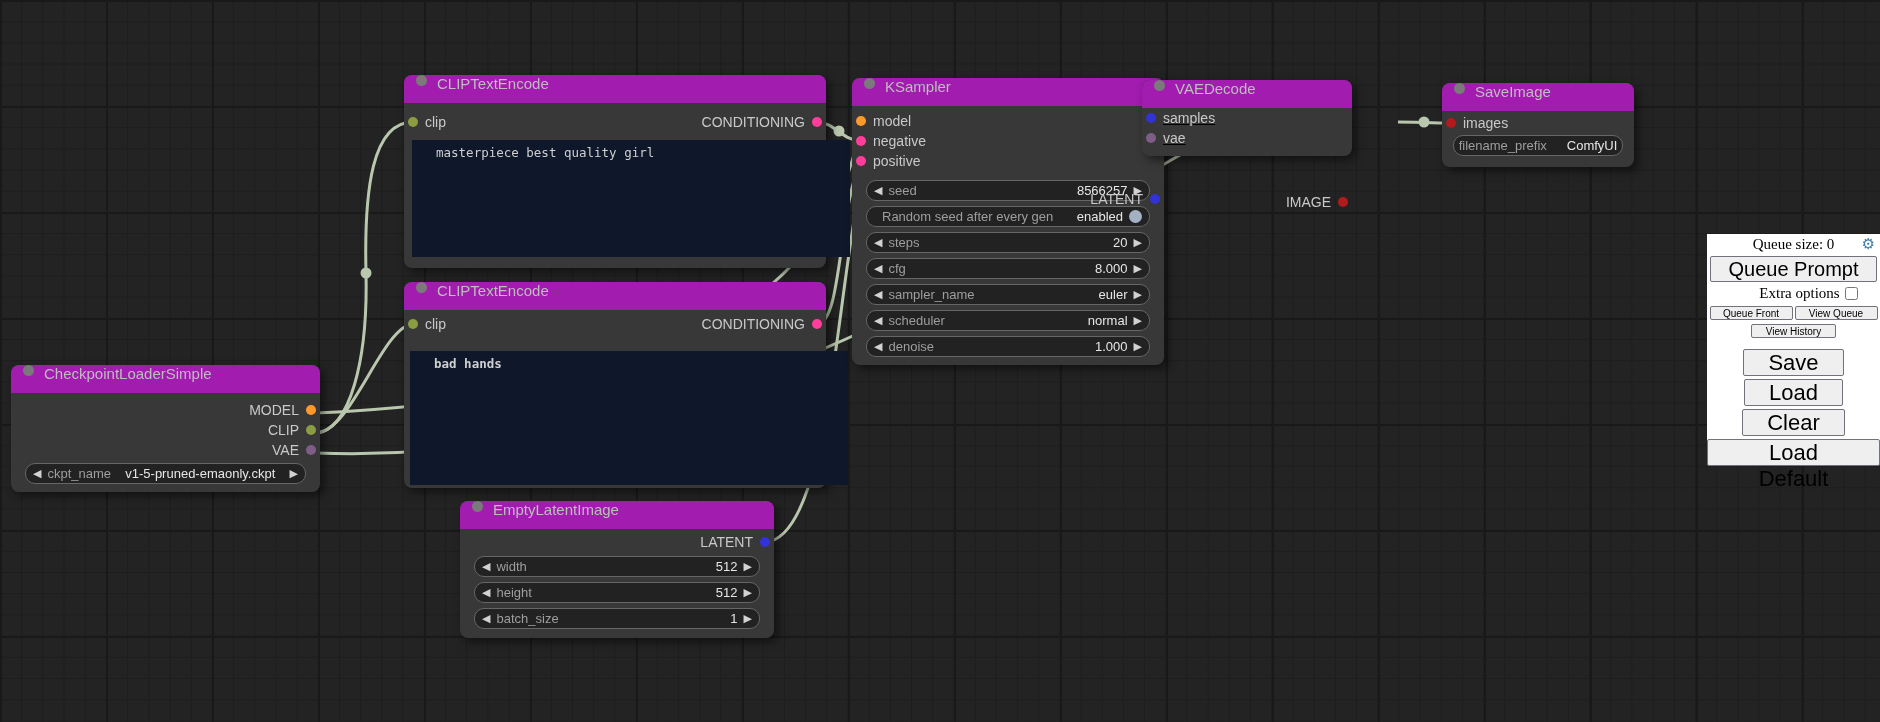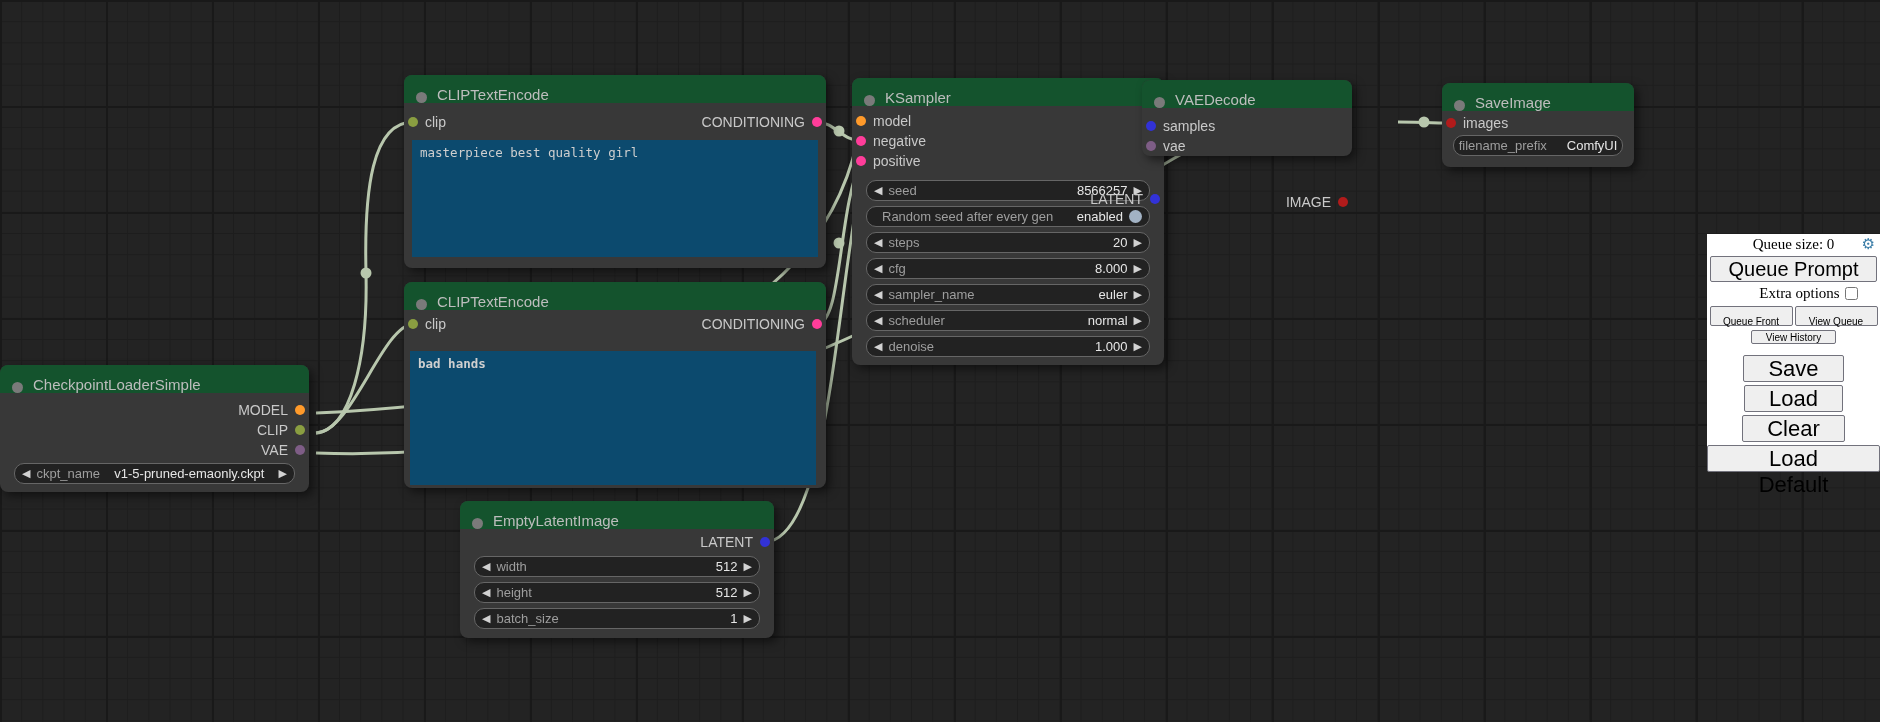--- a/index.html
+++ b/index.html
@@ -13,54 +13,54 @@
       linear-gradient(90deg,#1d1d1d 1px, transparent 1px);
     background-size:106px 106px,106px 106px,21.2px 21.2px,21.2px 21.2px;
     font-family:"Liberation Sans",sans-serif;
   }
   .wire-layer{position:absolute;left:0;top:0;z-index:1;pointer-events:none;}
   .wire-layer path{fill:none;stroke:currentColor;stroke-width:3;}
   .wire-layer circle{fill:currentColor;}
 
   .node{position:absolute;background:#383838;border-radius:8px;z-index:2;
         box-shadow:4px 4px 10px rgba(0,0,0,.5);}
-  .node-title{height:28px;display:flex;align-items:flex-end;gap:10px;padding:0 12px;
-        background:#14532d;border-radius:8px 8px 0 0;color:#bdbdbd;font-size:15px;}
+  .node-title{height:28px;display:flex;align-items:flex-start;gap:10px;padding:0 12px;
+        background:#a21caf;border-radius:8px 8px 0 0;color:#bdbdbd;font-size:15px;}
   .title-dot{width:11px;height:11px;border-radius:50%;background:#7a7a7a;flex:0 0 auto;}
   .slot-row{display:flex;align-items:center;gap:7px;height:20px;padding:0 4px;
         color:#c9c9c9;font-size:14px;}
   .slot-row.out{justify-content:flex-end;}
   .dual-row{display:flex;justify-content:space-between;align-items:center;height:20px;
         padding:0 4px;color:#c9c9c9;font-size:14px;}
   .in-slot,.out-slot{display:flex;align-items:center;gap:7px;}
   .dot{width:10px;height:10px;border-radius:50%;background:#888;flex:0 0 auto;}
   .pill{display:flex;align-items:center;height:19px;background:#222;border:1px solid #666;
         border-radius:10px;margin:0 14px;padding:0 7px;font-size:13px;color:#9e9e9e;gap:6px;}
   .pill .w-label{margin-right:auto;}
   .pill .w-value{color:#e6e6e6;}
   .arrow{color:#d2d2d2;font-size:11px;line-height:1;}
-  .prompt-box{position:absolute;background:#0c4a6e;color:#cfcfcf;border:none;resize:none;
-        font-family:"DejaVu Sans Mono",monospace;font-size:12.5px;padding:5px 8px;outline:none;}
+  .prompt-box{position:absolute;background:#0f172a;color:#cfcfcf;border:none;resize:none;
+        font-family:"DejaVu Sans Mono",monospace;font-size:12.5px;padding:5px 24px;outline:none;}
   .toggle{width:13px;height:13px;border-radius:50%;flex:0 0 auto;}
   .w-stack{display:flex;flex-direction:column;gap:5px;}
 
   
   .queue-panel{position:absolute;top:234px;right:0;width:173px;height:224px;background:#fff;
         z-index:3;color:#000;}
   .q-top{position:relative;text-align:center;font-family:"Liberation Serif",serif;
         font-size:15px;padding-top:2px;}
   .gear{position:absolute;right:5px;top:3px;font-size:15px;line-height:1;cursor:pointer;}
   button{font-family:"Liberation Sans",sans-serif;background:#efefef;border:1px solid #72727c;
         border-radius:2px;color:#000;cursor:pointer;}
   .q-prompt{display:block;margin:3px auto 0;width:167px;height:26px;font-size:20px;}
   .q-extra{display:flex;justify-content:center;align-items:center;gap:5px;
         font-family:"Liberation Serif",serif;font-size:15px;margin-top:3px;padding-left:30px;}
   .q-extra input{width:13px;height:13px;margin:0;}
   .q-pair{display:flex;gap:2px;justify-content:center;margin-top:4px;}
-  .q-pair button{width:83px;height:14px;font-size:10px;padding:9px;}
+  .q-pair button{width:83px;height:14px;font-size:10px;padding:0;}
   .q-hist{display:flex;justify-content:center;margin-top:4px;}
   .q-hist button{width:85px;height:14px;font-size:10px;padding:0;}
   .q-big{display:flex;flex-direction:column;align-items:center;gap:3px;margin-top:11px;}
   .q-big button{font-size:22px;padding:0 24px;height:27px;}
 </style>
 </head>
 <body>
 
 <svg class="wire-layer" width="1880" height="722" style="color: rgb(184, 199, 173);">
   <path d="M 316 413 C 600 400, 830 330, 861 121"></path>
@@ -72,21 +72,21 @@
   <path d="M 765 542 C 828 540, 836 300, 861 181"></path>
   <path d="M 1155 121 C 1172 121, 1188 122, 1206 122"></path>
   <path d="M 1398 122 C 1415 122, 1432 123, 1451 123"></path>
   <circle cx="366" cy="273" r="5.5"></circle>
   <circle cx="839" cy="131" r="5.5"></circle>
   <circle cx="839" cy="243" r="5.5"></circle>
   <circle cx="1181" cy="122" r="5.5"></circle>
   <circle cx="1424" cy="122" r="5.5"></circle>
 </svg>
 
-<div class="node" style="left:0;top:365px;width:309px;height:127px;">
+<div class="node" style="left:11px;top:365px;width:309px;height:127px;">
   <div class="node-title">
     <span class="title-dot"></span>
     <span>CheckpointLoaderSimple</span>
   </div>
   <div style="margin-top:7px;">
     <div class="slot-row out">
       <span>MODEL</span>
       <span class="dot" style="background: rgb(255, 154, 42);"></span>
     </div>
     <div class="slot-row out">
@@ -239,21 +239,21 @@
       <span class="arrow">▶</span>
     </div>
   </div>
 </div>
 
 <div class="node" style="left:1142px;top:80px;width:210px;height:76px;">
   <div class="node-title">
     <span class="title-dot"></span>
     <span>VAEDecode</span>
   </div>
-  <div style="margin-top:8px;">
+  <div style="margin-top:0;text-decoration:underline;">
     <div class="slot-row">
       <span class="dot" style="background: rgb(50, 50, 215);"></span>
       <span>samples</span>
     </div>
     <div class="slot-row">
       <span class="dot" style="background: rgb(126, 93, 134);"></span>
       <span>vae</span>
     </div>
   </div>
   <div class="slot-row out" style="position:absolute;top:112px;right:0;left:50%;">

